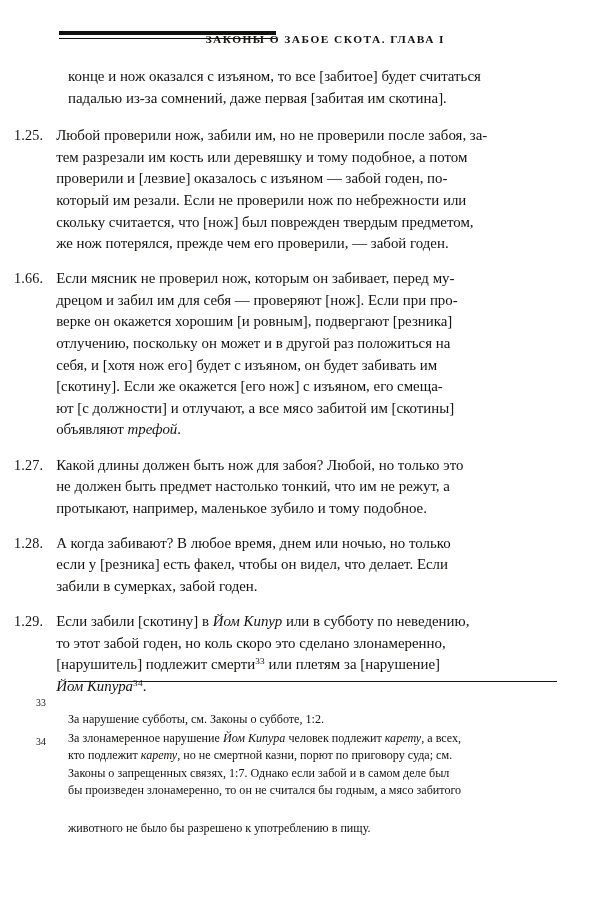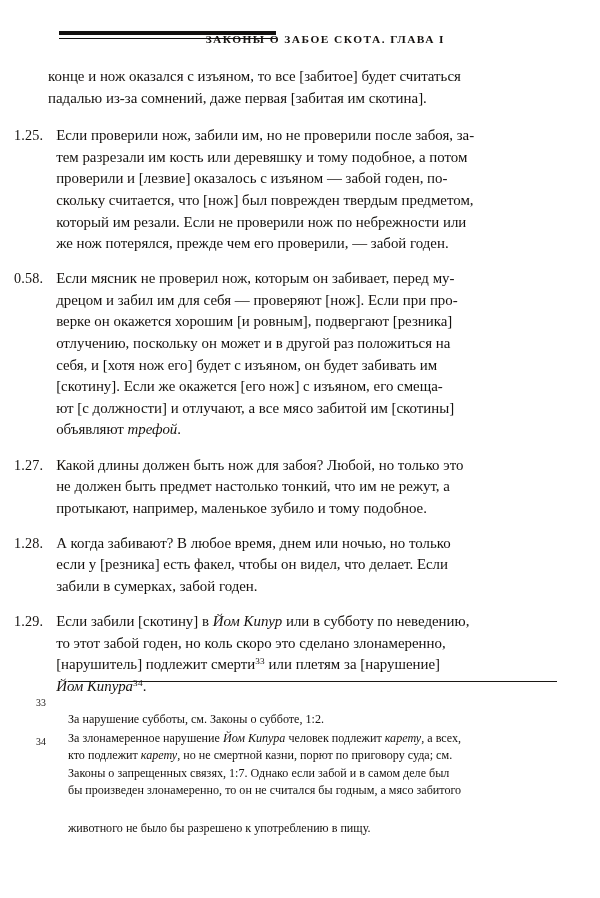--- a/index.html
+++ b/index.html
@@ -104,21 +104,21 @@
     
   }
   .para.cont {
     margin-bottom: 16px;
   }
   .para.cont .para-num {
     flex-basis: 0;
     padding-right: 0;
   }
   .para.cont .para-body {
-    margin-left: 34px;
+    margin-left: 54px;
   }
 
   .lastline {
     text-align: left;
   }
   em, .ital {
   }
   sup.fn {
     font-size: 0.62em;
     vertical-align: 0.52em;
@@ -187,31 +187,31 @@
       <div class="para-num"></div>
       <div class="para-body">
         <div>конце и нож оказался с изъяном, то все [забитое] будет считаться</div>
         <div class="lastline">падалью из-за сомнений, даже первая [забитая им скотина].</div>
       </div>
     </div>
 
     <div class="para">
       <div class="para-num">1.25.</div>
       <div class="para-body">
-        <div>Если проверили нож, забили им, но не проверили после забоя, за-</div>
+        <div>Любой проверили нож, забили им, но не проверили после забоя, за-</div>
         <div>тем разрезали им кость или деревяшку и тому подобное, а потом</div>
         <div>проверили и [лезвие] оказалось с изъяном — забой годен, по-</div>
+        <div>который им резали. Если не проверили нож по небрежности или</div>
         <div>скольку считается, что [нож] был поврежден твердым предметом,</div>
-        <div>который им резали. Если не проверили нож по небрежности или</div>
         <div class="lastline">же нож потерялся, прежде чем его проверили, — забой годен.</div>
       </div>
     </div>
 
     <div class="para">
-      <div class="para-num">0.58.</div>
+      <div class="para-num">1.66.</div>
       <div class="para-body">
         <div>Если мясник не проверил нож, которым он забивает, перед му-</div>
         <div>дрецом и забил им для себя — проверяют [нож]. Если при про-</div>
         <div>верке он окажется хорошим [и ровным], подвергают [резника]</div>
         <div>отлучению, поскольку он может и в другой раз положиться на</div>
         <div>себя, и [хотя нож его] будет с изъяном, он будет забивать им</div>
         <div>[скотину]. Если же окажется [его нож] с изъяном, его смеща-</div>
         <div>ют [с должности] и отлучают, а все мясо забитой им [скотины]</div>
         <div class="lastline"><span>объявляют </span><em>трефой</em><span>.</span></div>
       </div>

